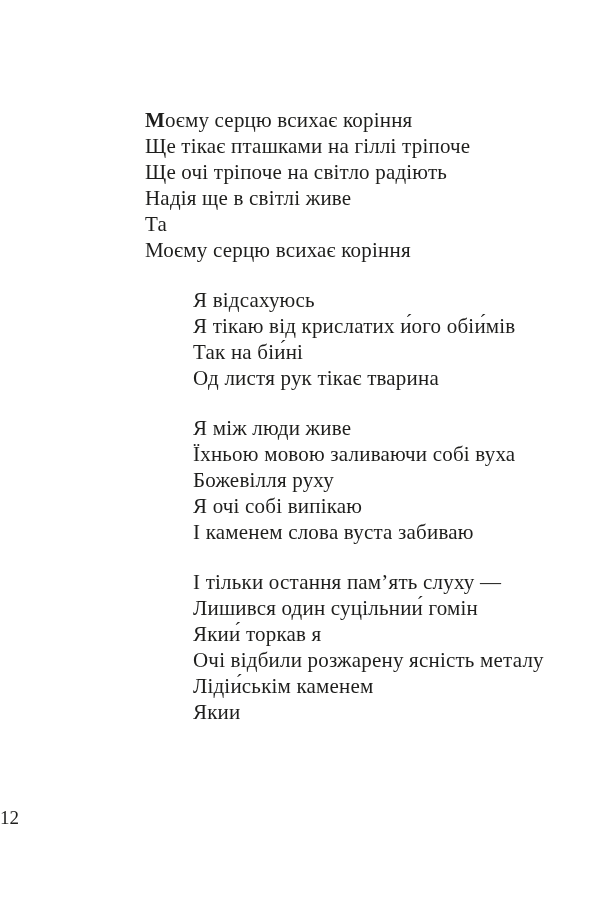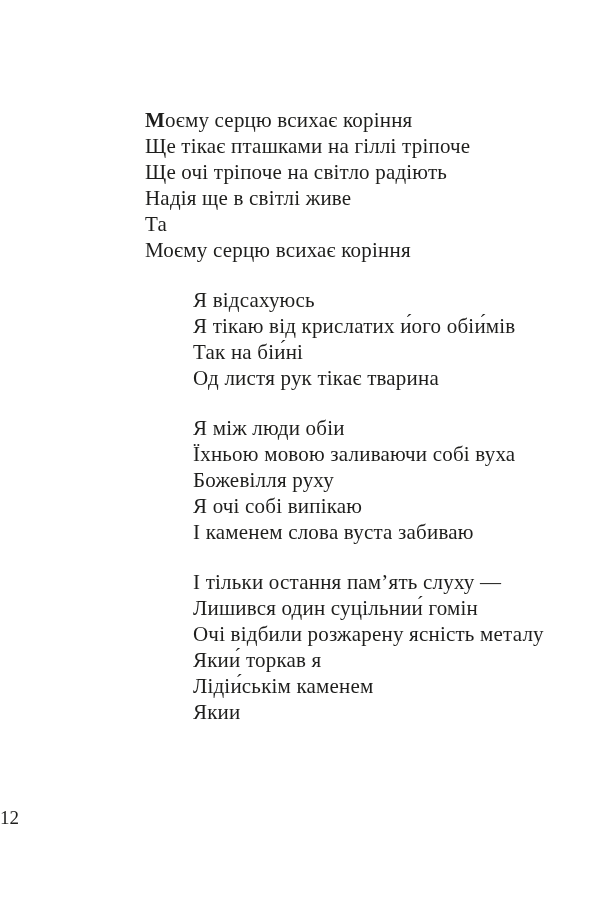--- a/index.html
+++ b/index.html
@@ -61,32 +61,32 @@
     </div>
 
     <div class="stanza">
       <div class="line">Я відсахуюсь</div>
       <div class="line">Я тікаю від крислатих и́ого обіи́мів</div>
       <div class="line">Так на біи́ні</div>
       <div class="line">Од листя рук тікає тварина</div>
     </div>
 
     <div class="stanza">
-      <div class="line">Я між люди обіи</div>
+      <div class="line">Я між люди живе</div>
       <div class="line">Їхньою мовою заливаючи собі вуха</div>
       <div class="line">Божевілля руху</div>
       <div class="line">Я очі собі випікаю</div>
       <div class="line">І каменем слова вуста забиваю</div>
     </div>
 
     <div class="stanza">
       <div class="line">І тільки остання пам’ять слуху —</div>
       <div class="line">Лишився один суцільнии́ гомін</div>
+      <div class="line">Якии́ торкав я</div>
       <div class="line">Очі відбили розжарену ясність металу</div>
-      <div class="line">Якии́ торкав я</div>
       <div class="line">Лідіи́ськім каменем</div>
       <div class="line">Якии</div>
     </div>
 
   </div>
 
   <div class="pageno">12</div>
 </div>
 
 </body></html>

